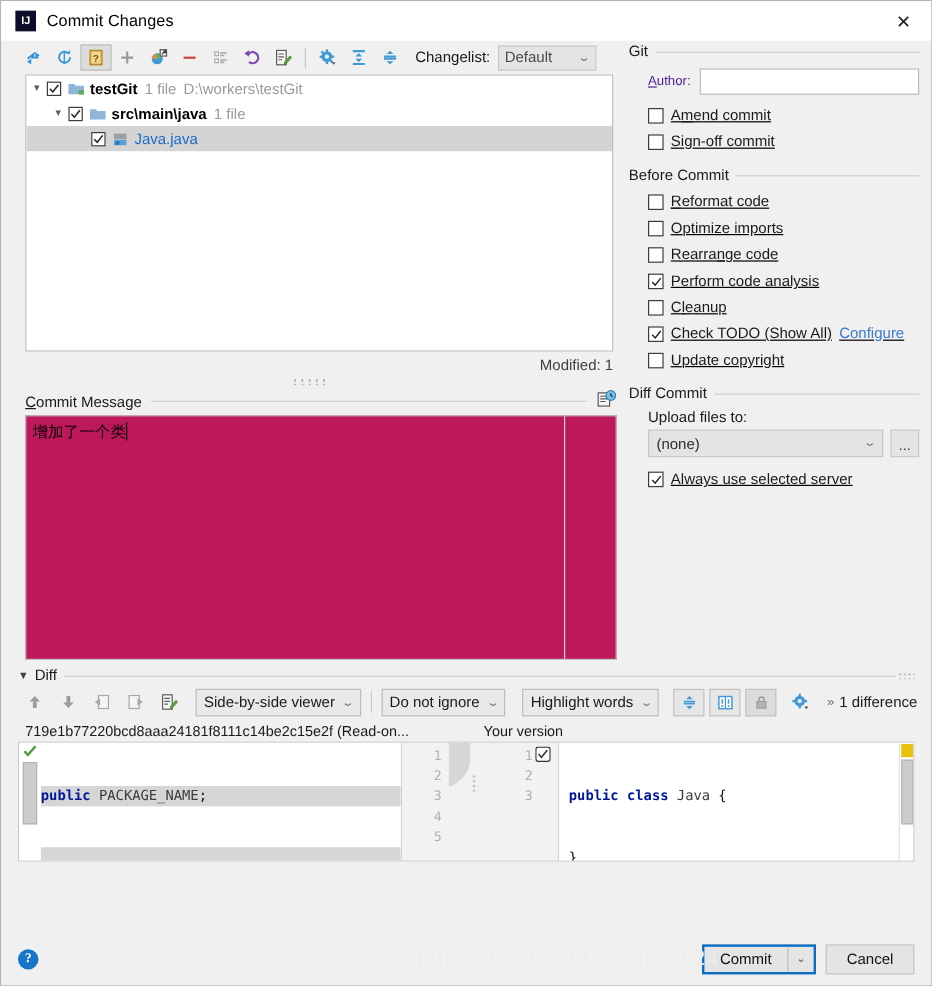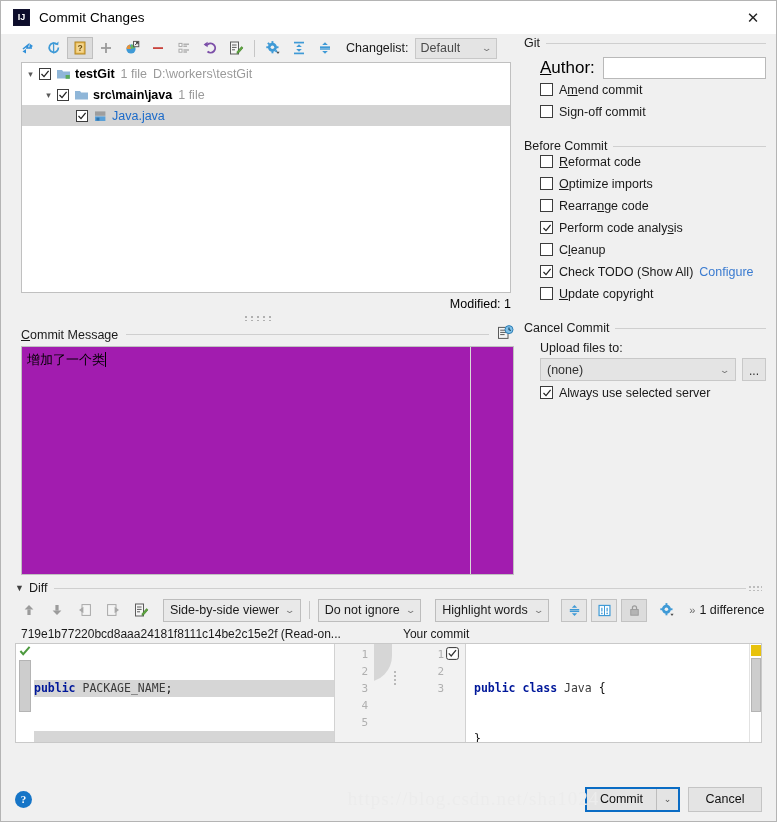--- a/index.html
+++ b/index.html
@@ -81,45 +81,45 @@
     margin-right:5px;flex:0 0 12px;
   }
   .cbx svg{display:block;}
   .tname{font-weight:bold;color:#000;}
   .tname.blue{color:#1b6ac9;font-weight:normal;}
   .tmeta{color:#9a9a9a;margin-left:6px;font-weight:normal;}
   .ficon{margin-right:4px;display:flex;align-items:center;}
   .indent{display:inline-block;}
 
   .modified{
-    width:490px;margin-left:20px;text-align:right;color:#000000;font-size:12.5px;
+    width:490px;margin-left:20px;text-align:right;color:#404040;font-size:12.5px;
     padding-top:4px;
   }
   .grip{
     width:515px;display:flex;justify-content:center;align-items:center;height:14px;
   }
   .grip i{
     display:block;width:31px;height:6px;
     background-image:radial-gradient(circle,#b0b0b0 1px,transparent 1px);
     background-size:6px 4px;
   }
 
   
   .grp{display:flex;align-items:center;margin-top:2px;margin-bottom:2px;}
   .grp span{font-size:12.5px;color:#1a1a1a;white-space:nowrap;}
   .grp i{flex:1 1 auto;height:1px;background:#cfcfcf;margin-left:6px;}
 
   .field-row{display:flex;align-items:center;margin:7px 0 4px 16px;}
-  .field-label{font-size:17px;color:#000000;margin-right:8px;}
+  .field-label{font-size:11px;color:#4c1d95;margin-right:8px;}
   .field-label u{text-decoration:underline;}
   .textinput{
     height:22px;flex:1 1 auto;background:#fff;border:1px solid #b9b9b9;
     box-sizing:border-box;
   }
-  .chk-row{display:flex;align-items:flex-start;margin:2px 0 2px 16px;height:20px;}
+  .chk-row{display:flex;align-items:flex-end;margin:2px 0 2px 16px;height:20px;text-decoration:underline;}
   .chk{
     width:13px;height:13px;border:1px solid #3c3c3c;background:#fff;
     box-sizing:border-box;margin-right:6px;flex:0 0 13px;
     display:inline-flex;align-items:center;justify-content:center;
   }
   .chk-label{font-size:12.5px;color:#1a1a1a;}
   .chk-label u{text-decoration:underline;}
   .link{color:#3a7bd0;margin-left:6px;font-size:12.5px;}
   .upload-label{margin:6px 0 3px 16px;font-size:12.5px;color:#1a1a1a;}
   .upload-row{display:flex;align-items:center;margin-left:16px;gap:6px;}
@@ -133,21 +133,21 @@
     box-sizing:border-box;display:flex;align-items:flex-end;justify-content:center;
     font-size:12px;color:#303030;padding-bottom:2px;
   }
 
   
   .cm-head{display:flex;align-items:center;margin:0 0 2px 20px;width:493px;}
   .cm-head .lbl{font-size:12.5px;color:#1a1a1a;white-space:nowrap;}
   .cm-head .lbl u{text-decoration:underline;}
   .cm-head i.line{flex:1 1 auto;height:1px;background:#cfcfcf;margin:0 8px;}
   .cm-box{
-    margin-left:20px;width:493px;height:229px;background:#a21caf;
+    margin-left:20px;width:493px;height:204px;background:#be185d;
     border:1px solid #c0c0c0;box-sizing:border-box;position:relative;
     display:flex;
   }
   .cm-text{
     flex:1 1 auto;padding:4px 5px;font-size:13px;
     font-family:"DejaVu Sans","Liberation Sans",sans-serif;color:#000;
     position:relative;white-space:pre;
   }
   .caret{display:inline-block;width:1px;height:15px;background:#000;
          vertical-align:-3px;margin-left:0px;}
@@ -556,21 +556,21 @@
           </span>
           <span class="chk-label">Check TODO (Show All)</span>
           <span class="link">Configure</span>
         </div>
         <div class="chk-row">
           <span class="chk"></span>
           <span class="chk-label"><u>U</u>pdate copyright</span>
         </div>
 
         <div class="grp" style="margin-top:14px">
-          <span>Cancel Commit</span>
+          <span>Diff Commit</span>
             <i></i>
         </div>
 
         <div class="upload-label">Upload files to:</div>
 
         <div class="upload-row">
           <div class="combo2">
             <span>(none)</span>
             <span class="chev">⌄</span>
           </div>
@@ -690,21 +690,21 @@
           <path d="M11.4 11.8 L14.6 11.8 L13 14 Z" fill="#4a4a4a"></path>
         </svg>
       </div>
 
       <span class="chevrons">»</span>
       <span class="diffcount">1 difference</span>
     </div>
 
     <div class="diff-titles">
       <span class="dt1">719e1b77220bcd8aaa24181f8111c14be2c15e2f (Read-on...</span>
-      <span class="dt2">Your commit</span>
+      <span class="dt2">Your version</span>
     </div>
 
     <div class="diff-body">
 
       <div class="pane pane-left">
         <div class="gut-marks">
           <span class="ok-check">
             <svg width="12" height="12" viewBox="0 0 12 12">
                 <path d="M1.4 6 L4.2 9.2 L10.6 1.8" stroke="#4d9a3f" stroke-width="2" fill="none"></path>
               </svg>

